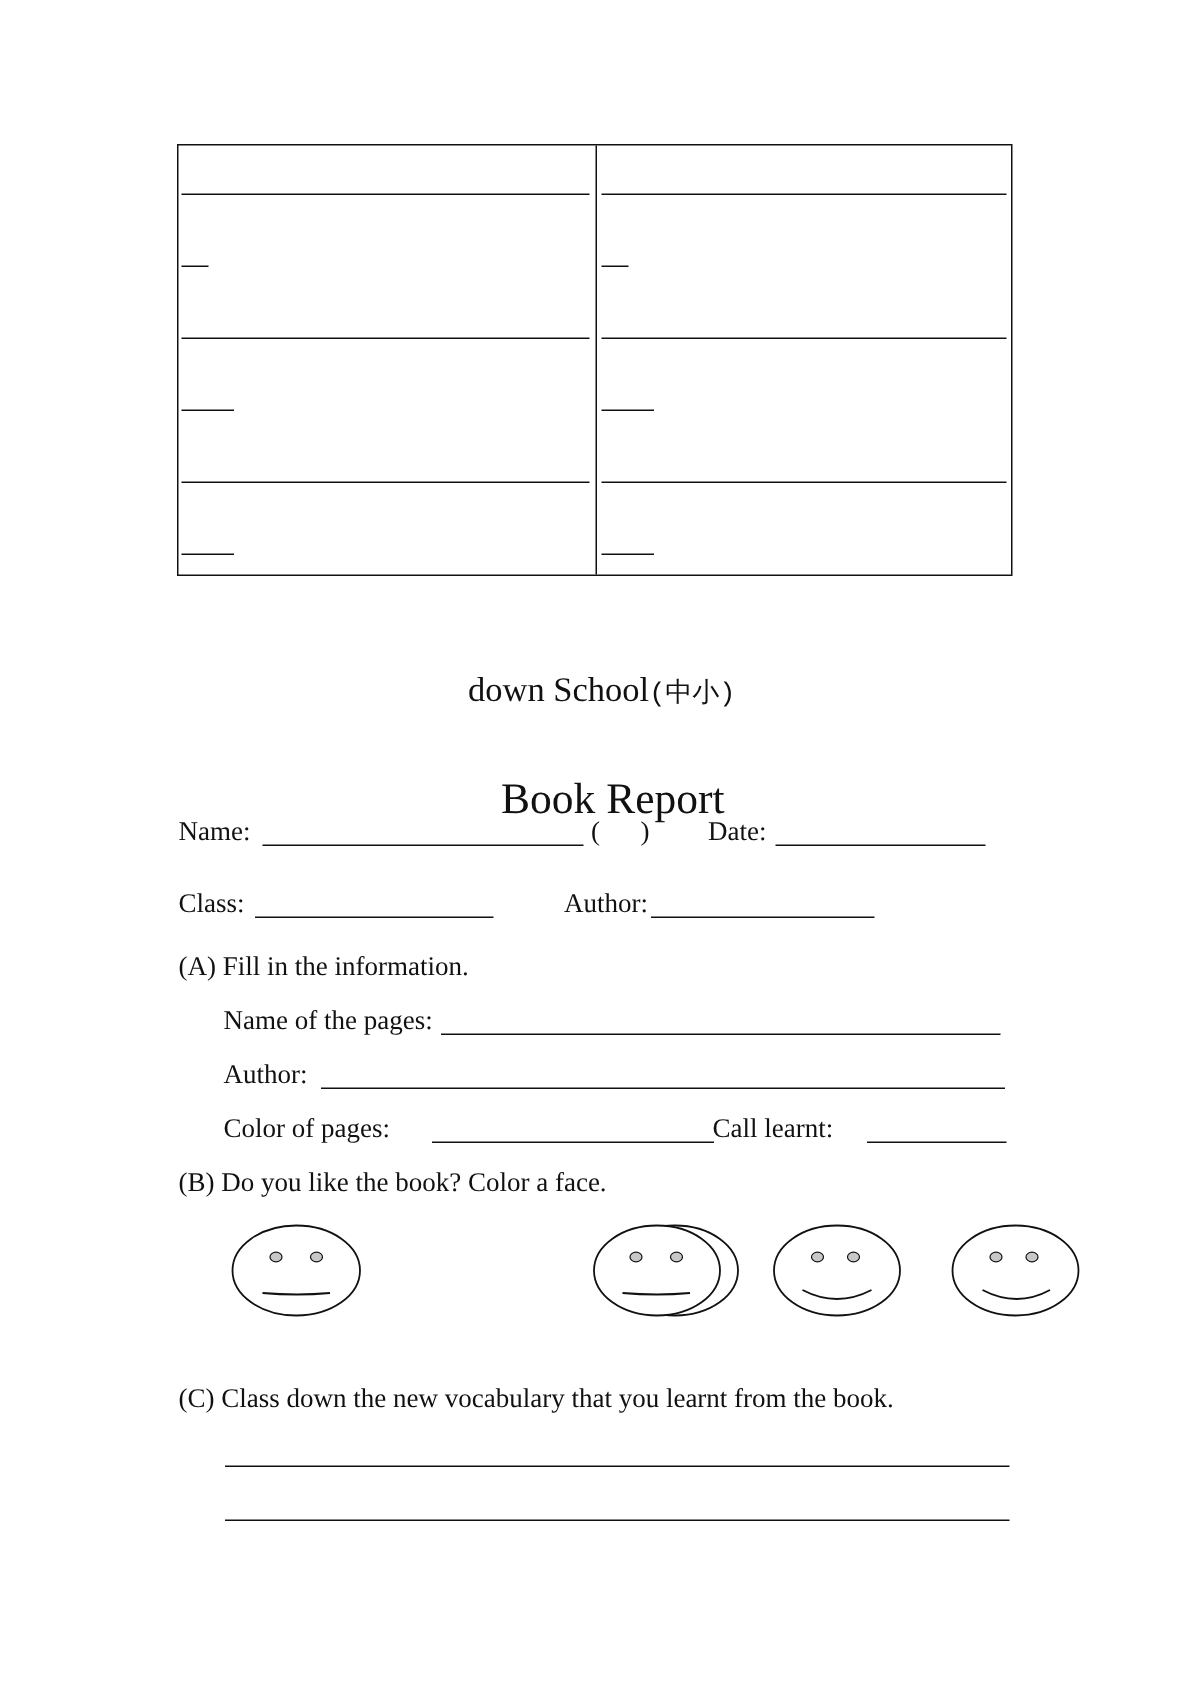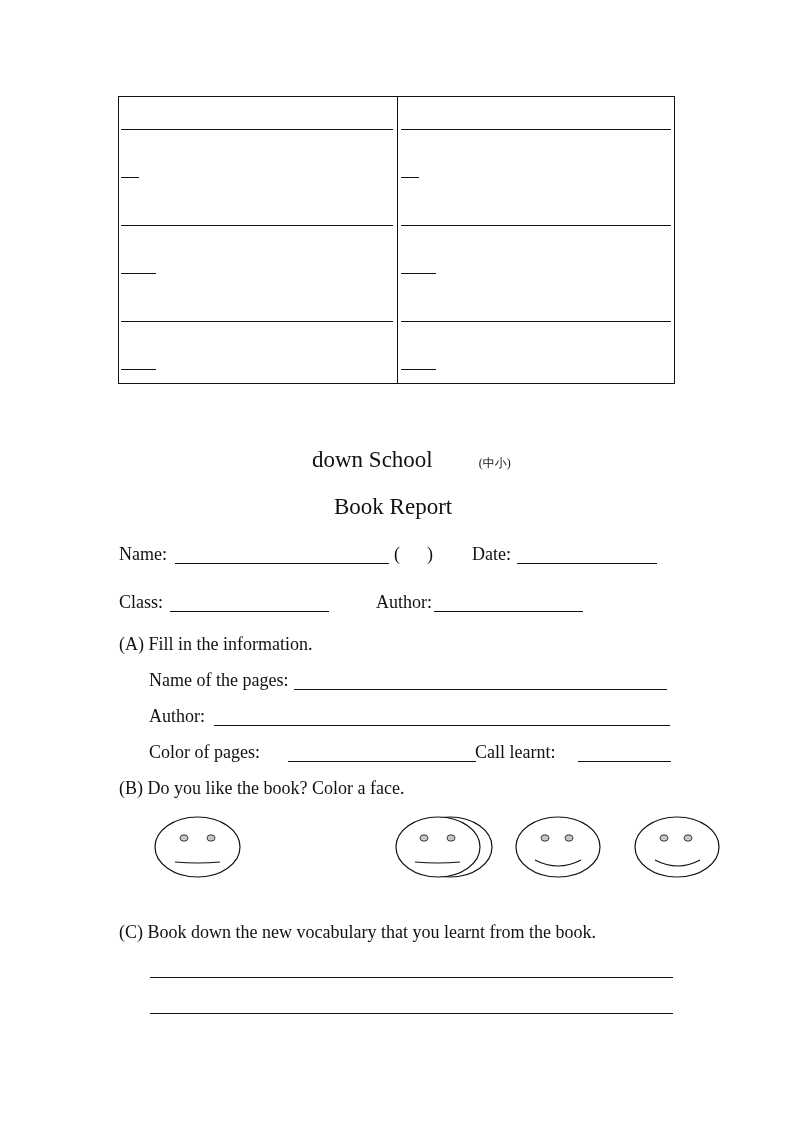--- a/index.html
+++ b/index.html
@@ -6,22 +6,22 @@
   body { width:793px; height:1122px; position:relative; overflow:hidden;
          font-family:"Liberation Serif", "DejaVu Serif", serif; color:#111; }
   .abs { position:absolute; }
   
   .tbl { left:118px; top:96px; width:557px; height:288px; border:1.5px solid #111; box-sizing:border-box; }
   .tbl .vline { position:absolute; left:278px; top:0; bottom:0; width:0; border-left:1.5px solid #111; }
   .hl { position:absolute; height:0; border-top:1.5px solid #111; }
   .txt { font-size:18px; white-space:nowrap; line-height:1; }
   .uline { position:absolute; height:0; border-top:1px solid #111; }
   .title1 { font-size:23px; }
-  .title1 .cjk { font-size:12px; font-family:Liberation Serif, serif;margin-left:46px; }
-  .title2 { font-size:23px; }
+  .title1 .cjk { font-size:18px; font-family:Liberation Mono, monospace; }
+  .title2 { font-size:29px;margin-top:24px; }
 </style>
 </head>
 <body>
 
 <div class="abs tbl">
   <div class="vline"></div>
 
   <div class="hl" style="left:2px;width:272px;top:32px"></div>
   <div class="hl" style="left:2px;width:272px;top:128px"></div>
   <div class="hl" style="left:2px;width:272px;top:224px"></div>
@@ -92,15 +92,15 @@
   </g>
 
   <g>
     <ellipse cx="677" cy="847" rx="42" ry="30" fill="none" stroke="#111" stroke-width="1.2"></ellipse>
     <ellipse cx="664" cy="838" rx="4" ry="3.2" fill="#c8c8c8" stroke="#111" stroke-width="0.8"></ellipse>
     <ellipse cx="688" cy="838" rx="4" ry="3.2" fill="#c8c8c8" stroke="#111" stroke-width="0.8"></ellipse>
     <path d="M655 860 Q678 872 700 860" fill="none" stroke="#111" stroke-width="1.2"></path>
   </g>
 </svg>
 
-<div class="abs txt" style="left:119px;top:923px">(C) Book down the new vocabulary that you learnt from the book.</div>
+<div class="abs txt" style="left:119px;top:923px">(C) Class down the new vocabulary that you learnt from the book.</div>
 <div class="uline" style="left:150px;top:977px;width:523px"></div>
 <div class="uline" style="left:150px;top:1013px;width:523px"></div>
 
 </body></html>

